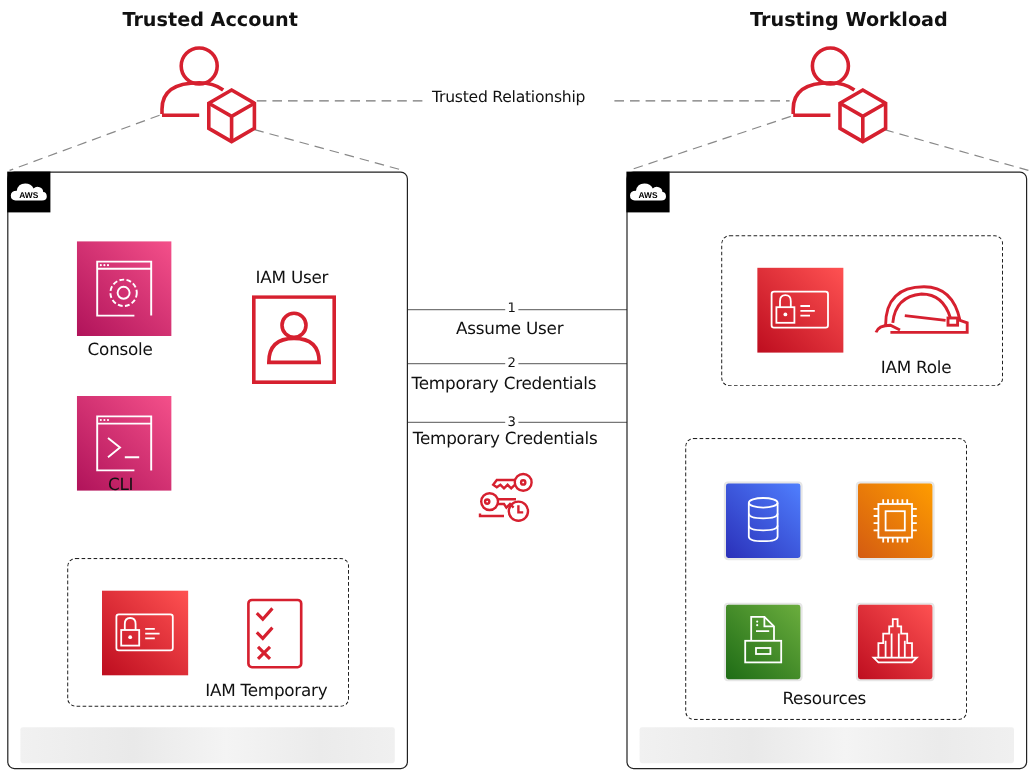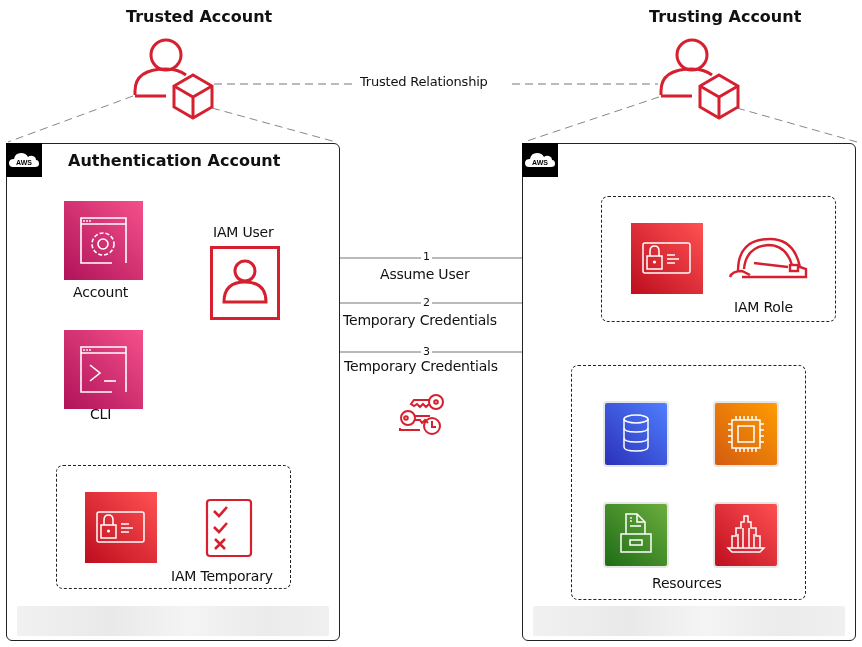--- a/index.html
+++ b/index.html
@@ -1,19 +1,19 @@
 <!DOCTYPE html>
 <html><head>
 <meta charset="utf-8">
 <style>
   html, body { margin:0; padding:0; background:#ffffff; }
   body { width:862px; height:647px; position:relative; overflow:hidden;
          font-family:"DejaVu Sans", "Liberation Sans", sans-serif; color:#111; }
   .abs { position:absolute; }
-  .title { font-weight:bold; font-size:16px; white-space:nowrap;margin-left:24px; }
+  .title { font-weight:bold; font-size:16px; white-space:nowrap; }
   .lbl { font-size:14px; white-space:nowrap; letter-spacing:-0.2px; }
   .num { font-size:11px; background:#fff; padding:0 2px; line-height:12px; }
   .account { position:absolute; border:1.5px solid #222; border-radius:6px; background:#fff; }
   .aws-badge { position:absolute; left:-1px; top:-1px; width:36px; height:34px; background:#000; }
   .acct-title { position:absolute; font-weight:bold; font-size:16px; white-space:nowrap; }
   .group { position:absolute; border:1.3px dashed #222; border-radius:7px; }
   .blur { position:absolute; height:30px; border-radius:2px;
           background:linear-gradient(90deg,#f1f1f1,#e9e9e9 30%,#f4f4f4 55%,#ebebeb 80%,#f0f0f0); }
   .tile { position:absolute; }
   svg { display:block; }
@@ -56,41 +56,40 @@
       <path d="M5,62 L5,58 Q5,36 36,36 Q48,36 56,42"></path>
       <line x1="5" y1="63" x2="36" y2="63"></line>
       <path d="M63,42 L82,53 L82,74 L63,85 L44,74 L44,53 Z"></path>
       <path d="M44,53 L63,64 L82,53 M63,64 L63,85"></path>
     </g>
   </svg>
 </div>
 
 <div class="abs lbl" style="left:360px;top:74px;font-size:13px">Trusted Relationship</div>
 
-<div class="abs title" style="left:625px;top:7px">Trusting Account</div>
+<div class="abs title" style="left:625px;top:7px">Trusting Workload</div>
 <div class="abs" style="left:656px;top:33px">
   <svg width="90" height="90" viewBox="0 0 90 90">
     <g fill="none" stroke="#d6202f" stroke-width="3">
       <circle cx="36" cy="22" r="15"></circle>
       <path d="M5,62 L5,58 Q5,36 36,36 Q48,36 56,42"></path>
       <line x1="5" y1="63" x2="36" y2="63"></line>
       <path d="M63,42 L82,53 L82,74 L63,85 L44,74 L44,53 Z"></path>
       <path d="M44,53 L63,64 L82,53 M63,64 L63,85"></path>
     </g>
   </svg>
 </div>
 
 <div class="account" style="left:6px;top:143px;width:332px;height:496px">
   <div class="aws-badge">
     <svg width="36" height="34" viewBox="0 0 36 34">
       <path d="M7,24 Q3,24 3,20 Q3,16 8,16 Q9,10 15,10 Q20,10 22,14 Q24,12 27,13 Q30,14 30,17 Q33,17 33,21 Q33,24 29,24 Z" fill="#fff"></path>
       <text x="18" y="22" font-size="7" font-weight="bold" text-anchor="middle" fill="#000" font-family="Liberation Sans, sans-serif">AWS</text>
     </svg>
   </div>
-  <div class="acct-title" style="left:61px;top:7px">Authentication Account</div>
   <div class="blur" style="left:10px;top:462px;width:312px"></div>
 </div>
 
 <div class="tile" style="left:64px;top:201px">
   <svg width="79" height="79" viewBox="0 0 79 79">
     <defs>
         <linearGradient id="pk" x1="0" y1="1" x2="1" y2="0">
           <stop offset="0" stop-color="#b0135a"></stop>
           <stop offset="1" stop-color="#f4508a"></stop>
         </linearGradient>
@@ -102,39 +101,39 @@
       <circle cx="39" cy="43" r="5"></circle>
       <circle cx="39" cy="43" r="11" stroke-dasharray="4,2"></circle>
     </g>
     <g fill="#fff">
         <circle cx="20" cy="20" r="0.9"></circle>
         <circle cx="23" cy="20" r="0.9"></circle>
         <circle cx="26" cy="20" r="0.9"></circle>
       </g>
   </svg>
 </div>
-<div class="abs lbl" style="left:73px;top:284px">Account</div>
+<div class="abs lbl" style="left:73px;top:284px">Console</div>
 
 <div class="tile" style="left:64px;top:330px">
   <svg width="79" height="79" viewBox="0 0 79 79">
     <rect width="79" height="79" fill="url(#pk)"></rect>
     <g fill="none" stroke="#fff" stroke-width="1.6">
       <path d="M62,62 L62,17 L17,17 L17,62 L48,62"></path>
       <line x1="17" y1="23" x2="62" y2="23"></line>
       <path d="M26,35 L36,43 L26,51"></path>
       <line x1="40" y1="51" x2="52" y2="51"></line>
     </g>
     <g fill="#fff">
         <circle cx="20" cy="20" r="0.9"></circle>
         <circle cx="23" cy="20" r="0.9"></circle>
         <circle cx="26" cy="20" r="0.9"></circle>
       </g>
   </svg>
 </div>
-<div class="abs lbl" style="left:90px;top:406px">CLI</div>
+<div class="abs lbl" style="left:90px;top:396px">CLI</div>
 
 <div class="abs lbl" style="left:213px;top:224px">IAM User</div>
 <div class="abs" style="left:210px;top:246px">
   <svg width="70" height="74" viewBox="0 0 70 74">
     <rect x="1.5" y="1.5" width="67" height="71" fill="#fff" stroke="#d6202f" stroke-width="3"></rect>
     <g fill="none" stroke="#d6202f" stroke-width="3">
       <circle cx="35" cy="25" r="10"></circle>
       <path d="M14,56 Q14,36 35,36 Q56,36 56,56 Z"></path>
     </g>
   </svg>

